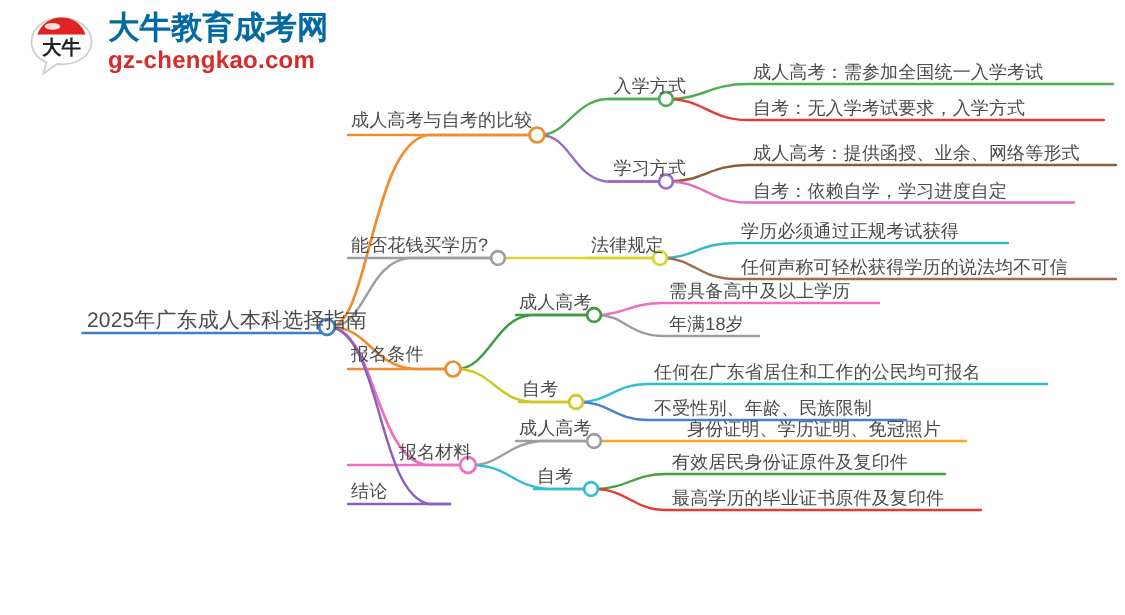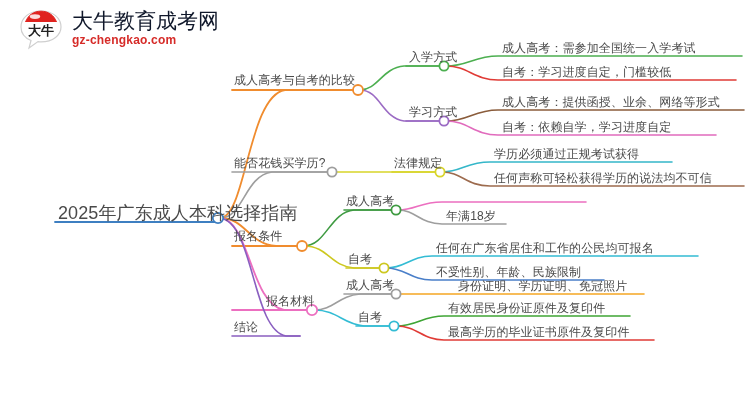--- a/index.html
+++ b/index.html
@@ -21,43 +21,43 @@
     left: 18px; top: 8px;
     display: flex; align-items: center; gap: 8px;
   }
   .logo-mark {
     position: relative;
     width: 46px; height: 42px;
     flex: 0 0 auto;
   }
   .logo-text-block { display: flex; flex-direction: column; justify-content: center; }
   .logo-title {
-    font-size: 21px; font-weight: normal;
-    color: #0f172a; letter-spacing: 0px; line-height: 1.05;
+    font-size: 21px; font-weight: bold;
+    color: #0369a1; letter-spacing: 0px; line-height: 1.05;
     white-space: nowrap;
   }
   .logo-sub {
-    font-size: 12px; font-weight: bold;
+    font-size: 16px; font-weight: bold;
     color: #d62b28; letter-spacing: 0.2px; line-height: 1.4;
     white-space: nowrap;
   }
 
   
   #mapsvg { position: absolute; left: 0; top: 0; width: 750px; height: 410px; }
 
   
   .node-label {
     position: absolute;
     font-size: 12px;
     color: #4a4a4a;
     white-space: nowrap;
     line-height: 15px;
     letter-spacing: 0.1px;
   }
-  .node-label.root { font-size: 18px; color: #4a4a4a; }
+  .node-label.root { font-size: 14px; color: #4a4a4a; }
 </style>
 </head>
 <body>
 
 <div id="root-canvas">
 
   <div class="logo-wrap">
     <div class="logo-mark">
       <svg width="46" height="42" viewBox="0 0 46 42">
 
@@ -161,33 +161,34 @@
       <circle cx="394" cy="326" r="4.6" stroke="#33bcd4"></circle>
     </g>
   </svg>
 
   <div class="node-label root" style="left:58px; top:206px;">2025年广东成人本科选择指南</div>
 
   <div class="node-label" style="left:234px; top:74px;font-family:Liberation Mono, monospace;">成人高考与自考的比较</div>
 
   <div class="node-label" style="left:409px; top:50px;">入学方式</div>
   <div class="node-label" style="left:502px; top:41px;">成人高考：需参加全国统一入学考试</div>
-  <div class="node-label" style="left:502px; top:65px;">自考：学习进度自定，门槛较低</div>
+  <div class="node-label" style="left:502px; top:65px;">自考：无入学考试要求，入学方式</div>
 
   <div class="node-label" style="left:409px; top:105px;">学习方式</div>
   <div class="node-label" style="left:502px; top:120px;">自考：依赖自学，学习进度自定</div>
   <div class="node-label" style="left:502px; top:95px;">成人高考：提供函授、业余、网络等形式</div>
 
   <div class="node-label" style="left:234px; top:156px;">能否花钱买学历?</div>
   <div class="node-label" style="left:394px; top:156px;">法律规定</div>
   <div class="node-label" style="left:494px; top:147px;">学历必须通过正规考试获得</div>
   <div class="node-label" style="left:494px; top:171px;">任何声称可轻松获得学历的说法均不可信</div>
 
   <div class="node-label" style="left:234px; top:230px;font-family:Liberation Mono, monospace;">报名条件</div>
   <div class="node-label" style="left:346px; top:194px;">成人高考</div>
+  <div class="node-label" style="left:446px; top:187px;">需具备高中及以上学历</div>
   <div class="node-label" style="left:446px; top:209px;">年满18岁</div>
 
   <div class="node-label" style="left:348px; top:252px;">自考</div>
   <div class="node-label" style="left:436px; top:241px;">任何在广东省居住和工作的公民均可报名</div>
   <div class="node-label" style="left:436px; top:265px;">不受性别、年龄、民族限制</div>
 
   <div class="node-label" style="left:234px; top:294px;margin-left:32px;">报名材料</div>
   <div class="node-label" style="left:346px; top:278px;">成人高考</div>
   <div class="node-label" style="left:458px; top:279px;">身份证明、学历证明、免冠照片</div>
 

